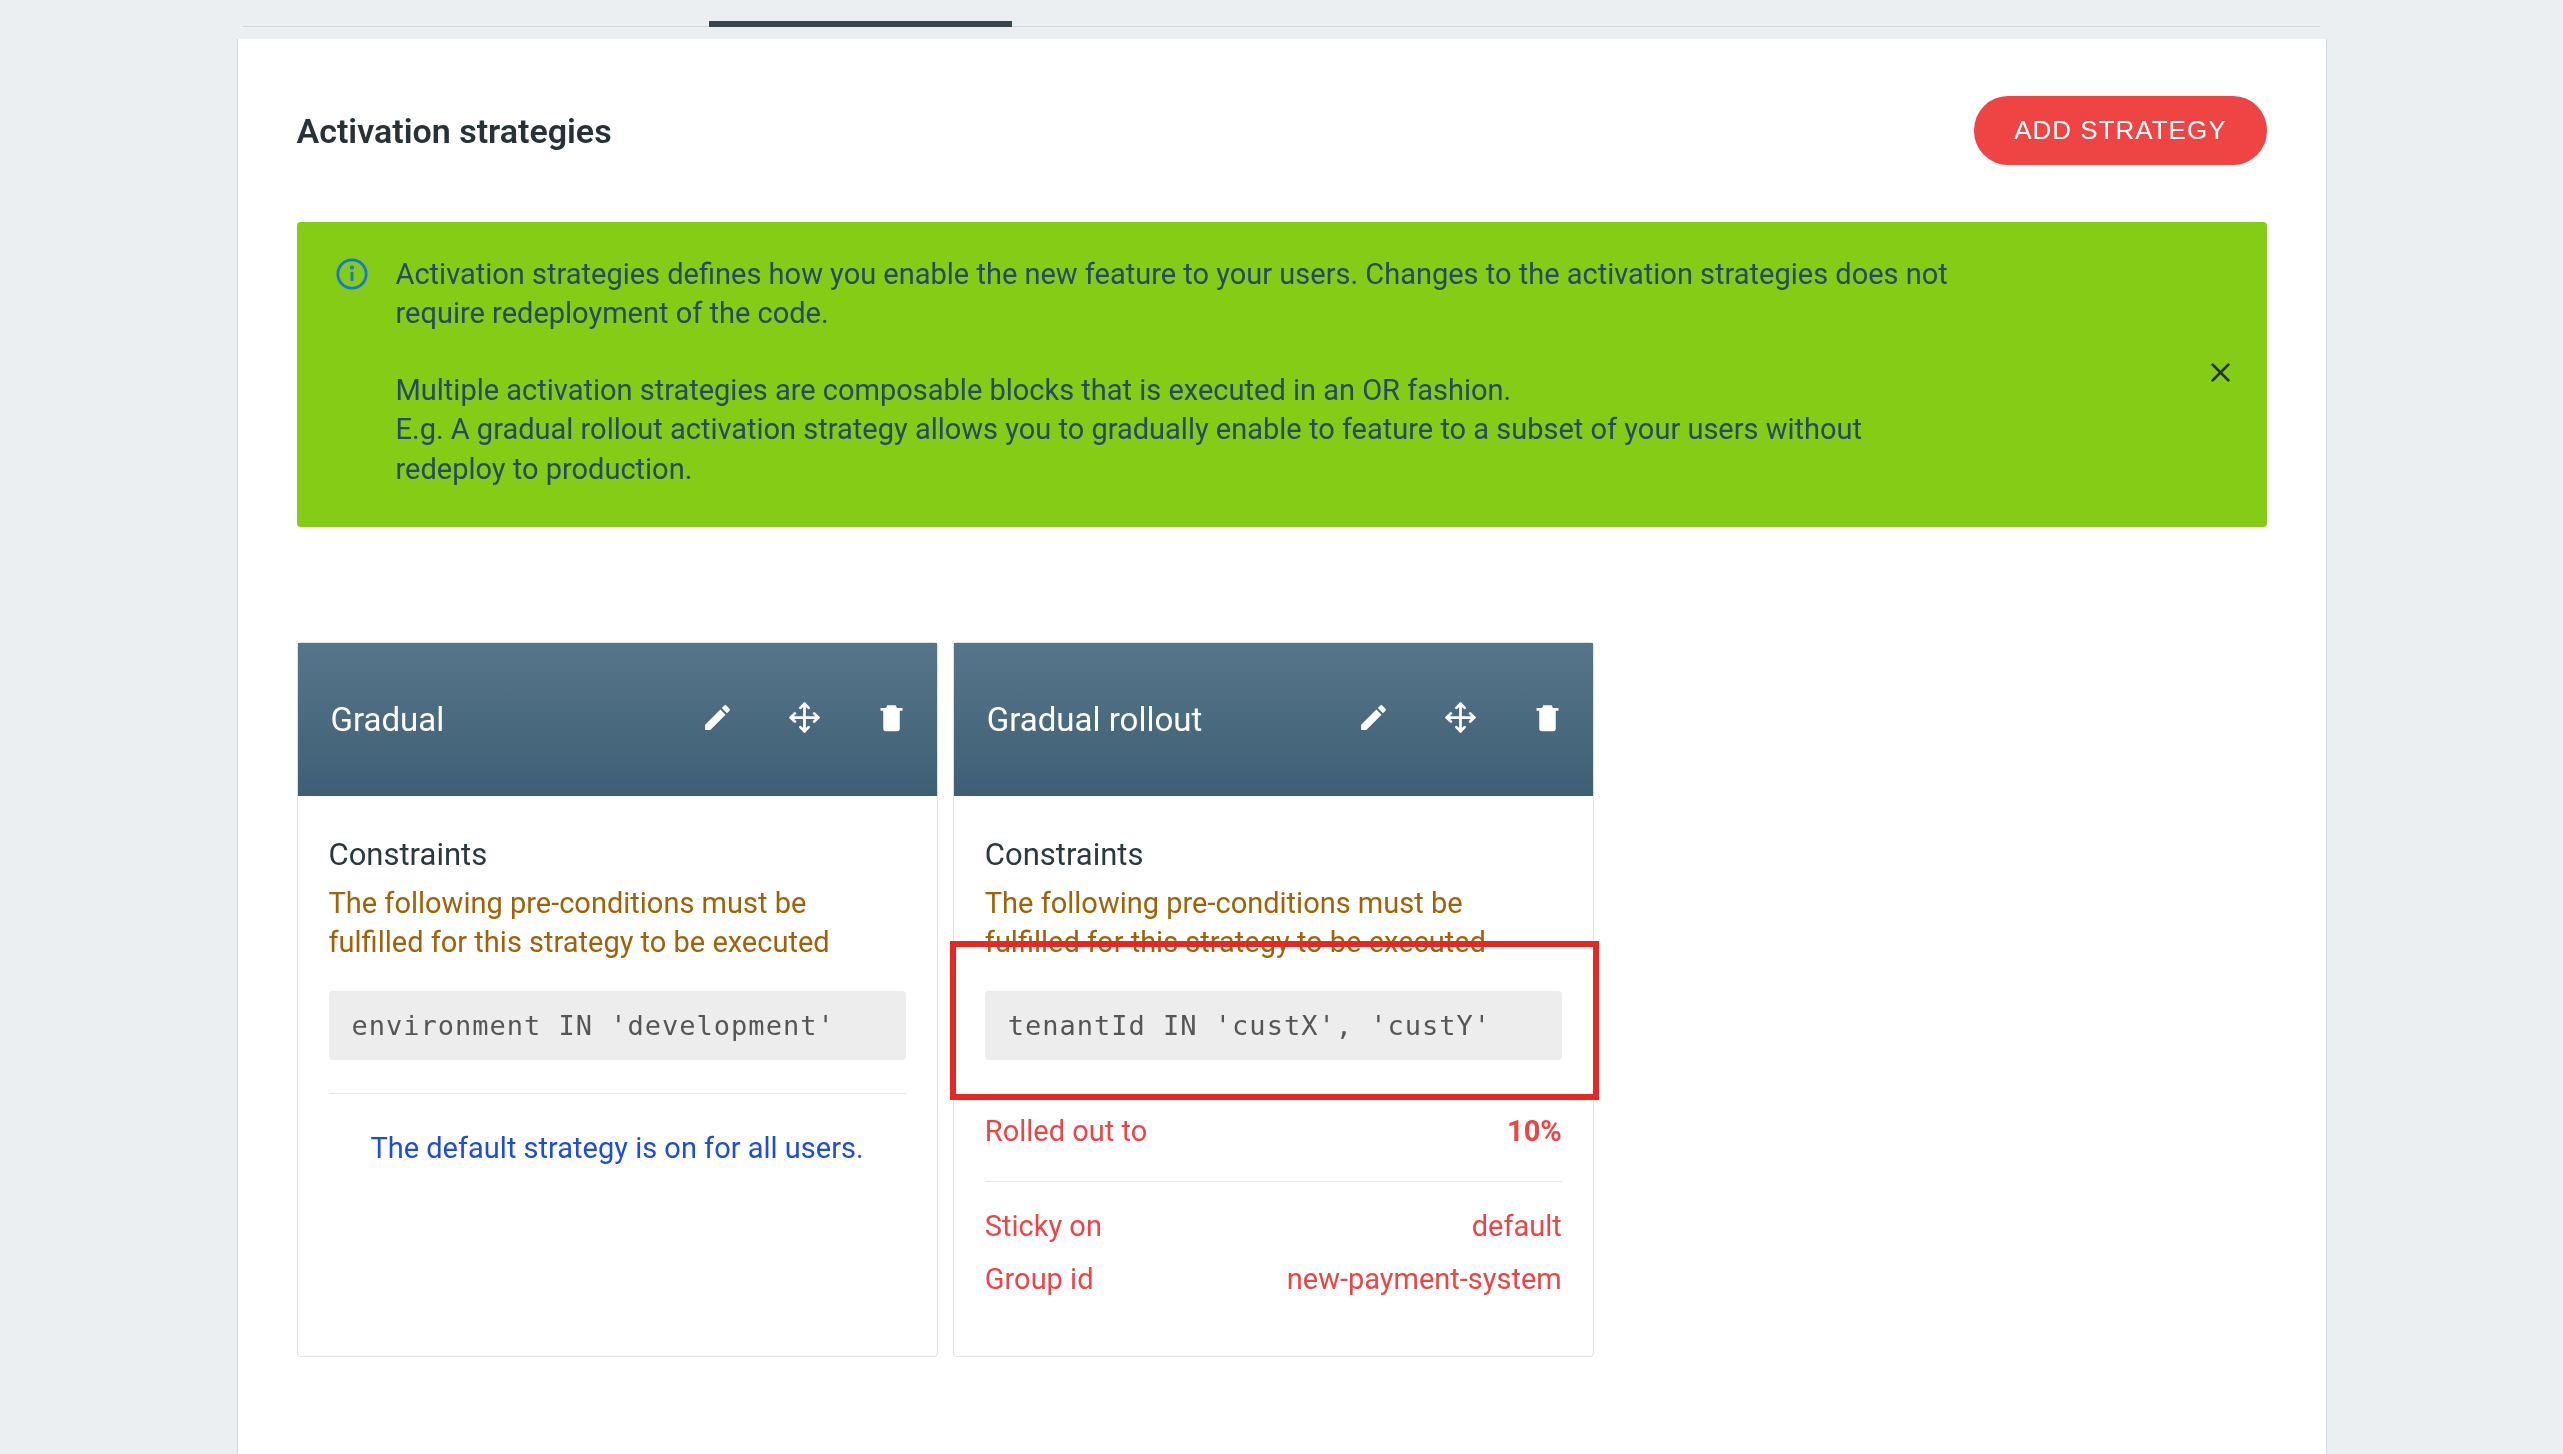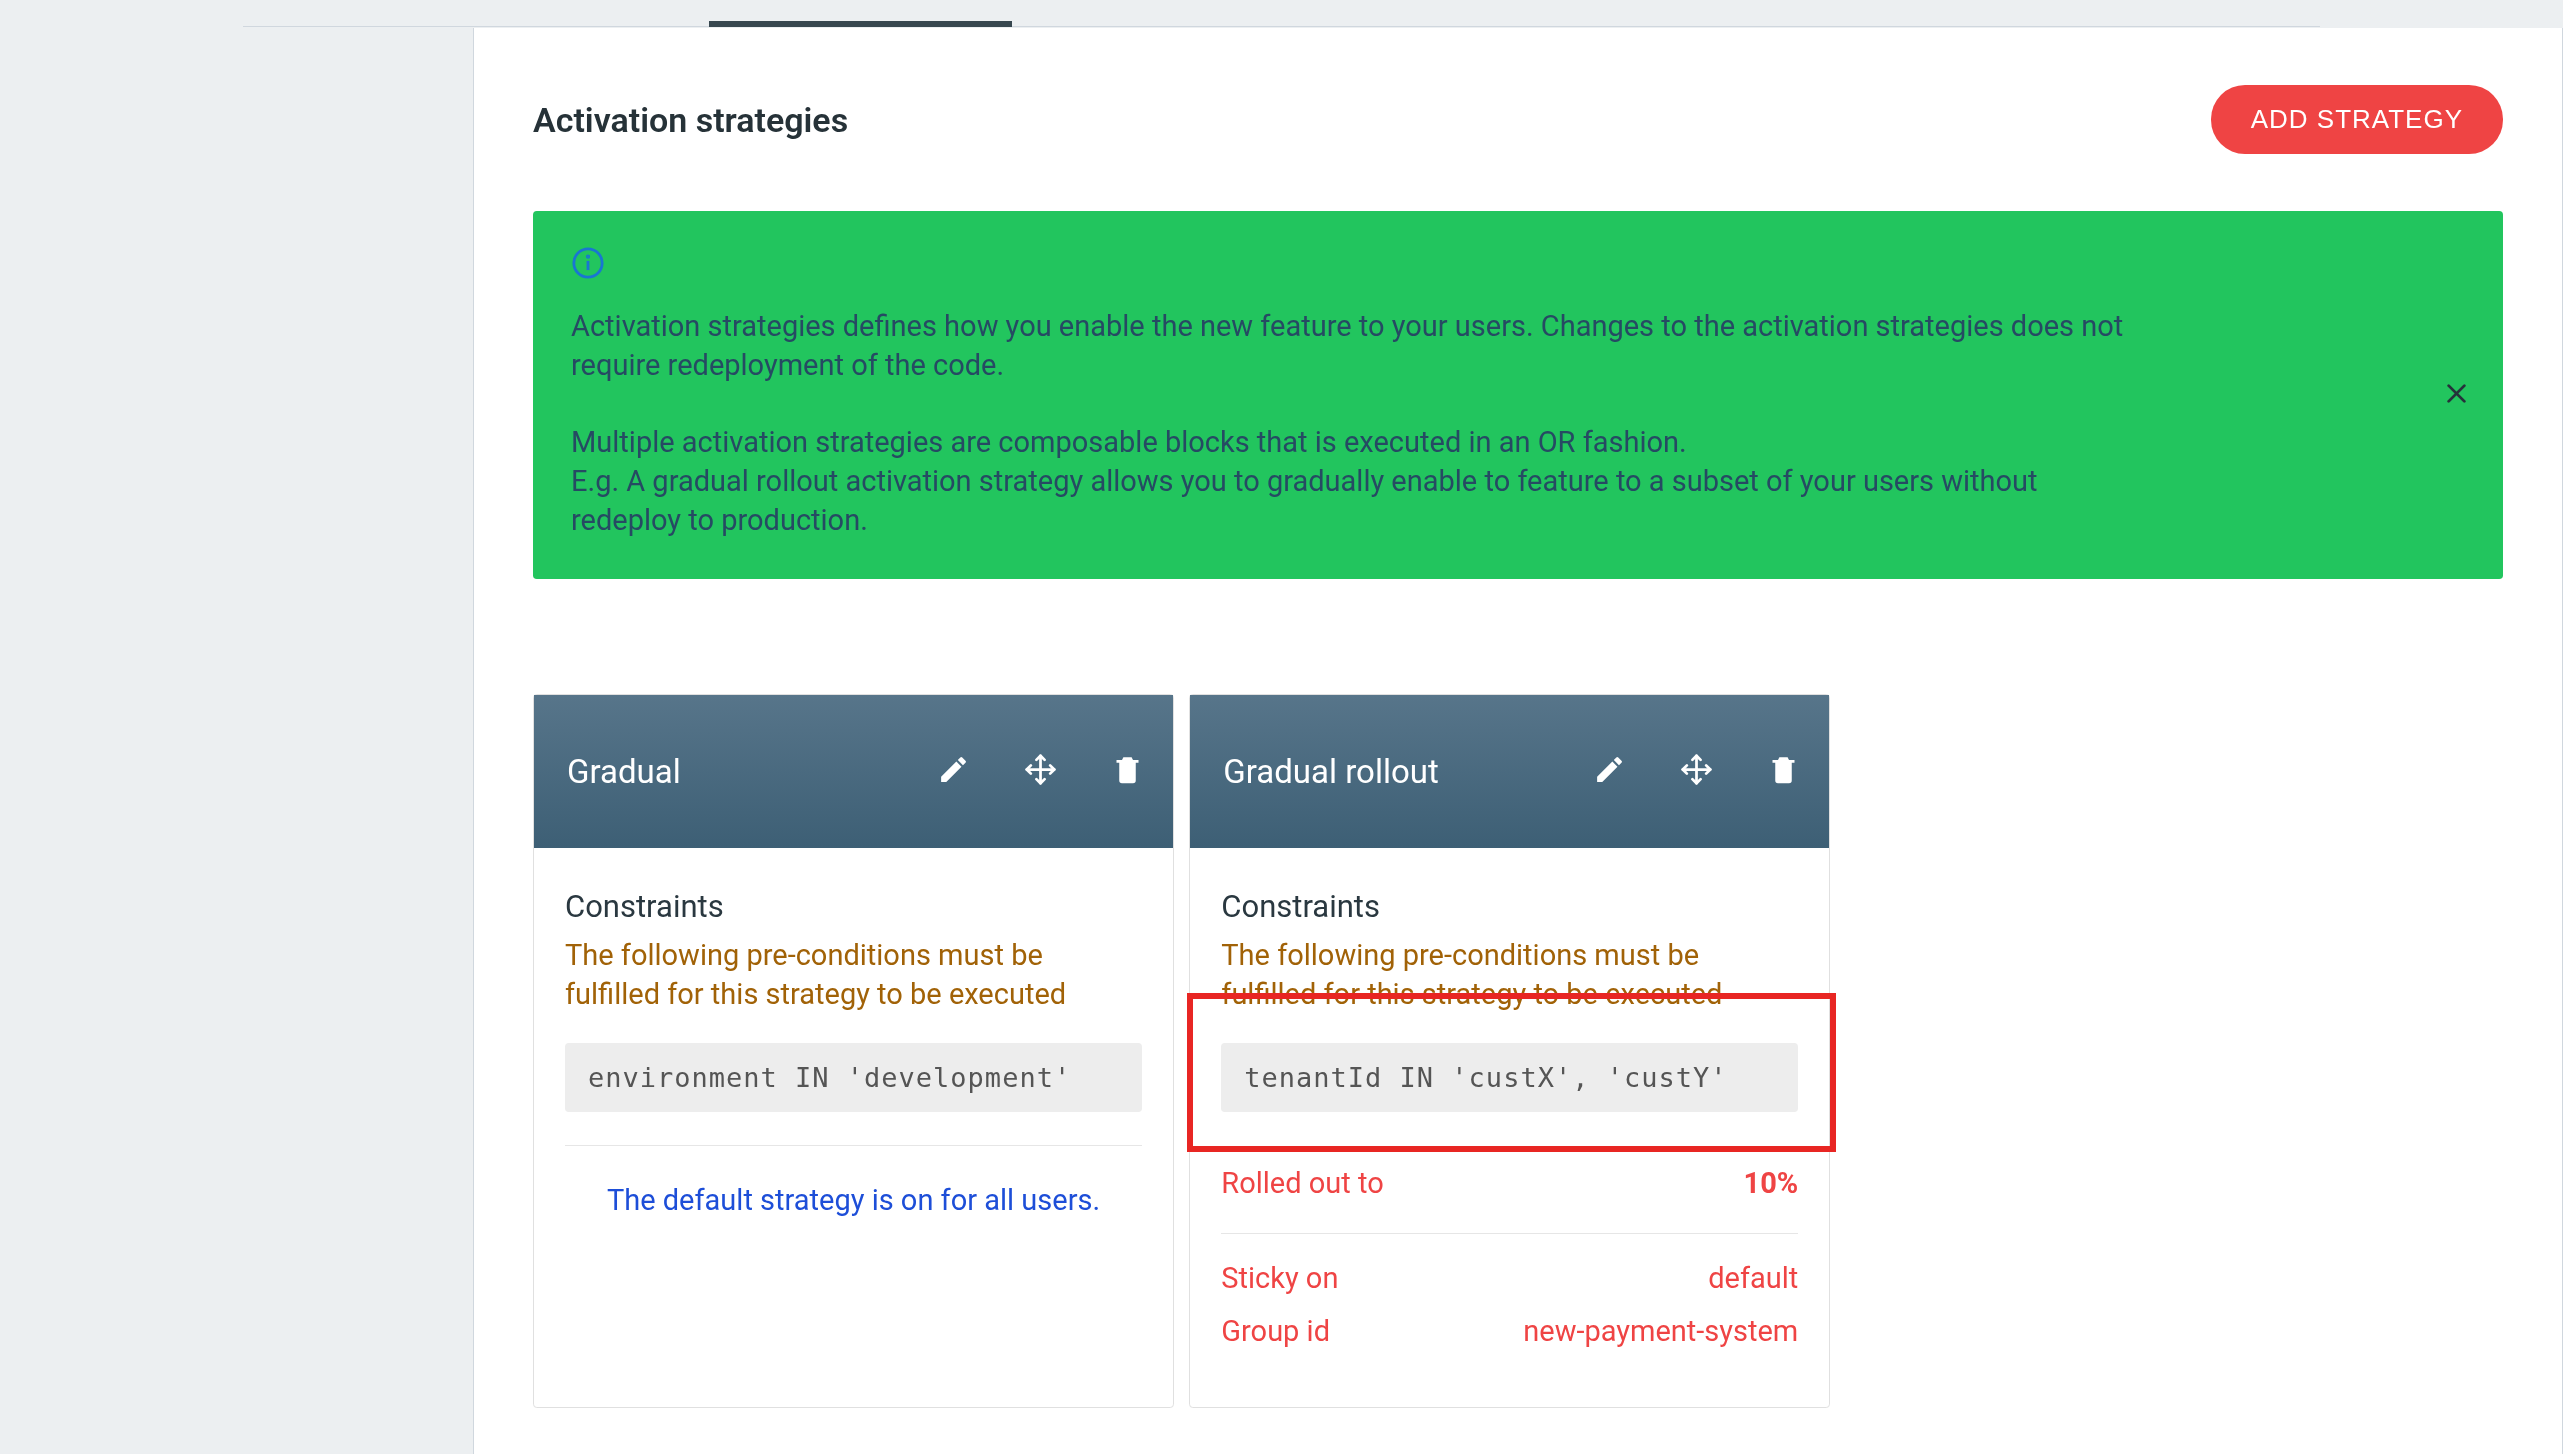--- a/index.html
+++ b/index.html
@@ -4,23 +4,23 @@
   <style>
     * { margin: 0; padding: 0; box-sizing: border-box; }
     body {
       font-family: -apple-system, BlinkMacSystemFont, "Segoe UI", Roboto, Helvetica, Arial, sans-serif;
       background: #eceff1;
       color: #37474f;
     }
     .page-wrap {
       width: 2563px;
       height: 1455px;
-      padding-top: 1px;
-      display: flex;
-      justify-content: flex-end;
+      padding-top: 12px;
+      display: flex;
+      justify-content: center;
     }
     .tab-header-bar {
       position: absolute;
       top: 0;
       left: 243px;
       right: 243px;
       height: 27px;
       background: #eceff1;
       border-bottom: 1px solid #d0d7de;
     }
@@ -57,29 +57,28 @@
       border: none;
       border-radius: 34px;
       height: 69px;
       padding: 0 40px;
       font-size: 26px;
       font-weight: 500;
       letter-spacing: 1px;
       cursor: pointer;
     }
     .info-banner {
-      background: #22c55e;
+      background: #84cc16;
       border-radius: 3.8px;
       padding: 33px 38px 38px 38px;
       display: flex;
       align-items: flex-start;
       gap: 27px;
       position: relative;
       margin-bottom: 115px;
-      flex-direction: column;
     }
     .info-icon {
       width: 34px;
       height: 34px;
       flex-shrink: 0;
       margin-top: 1.9px;
     }
     .info-icon svg { width: 100%; height: 100%; }
     .info-text {
       color: #264a63;

